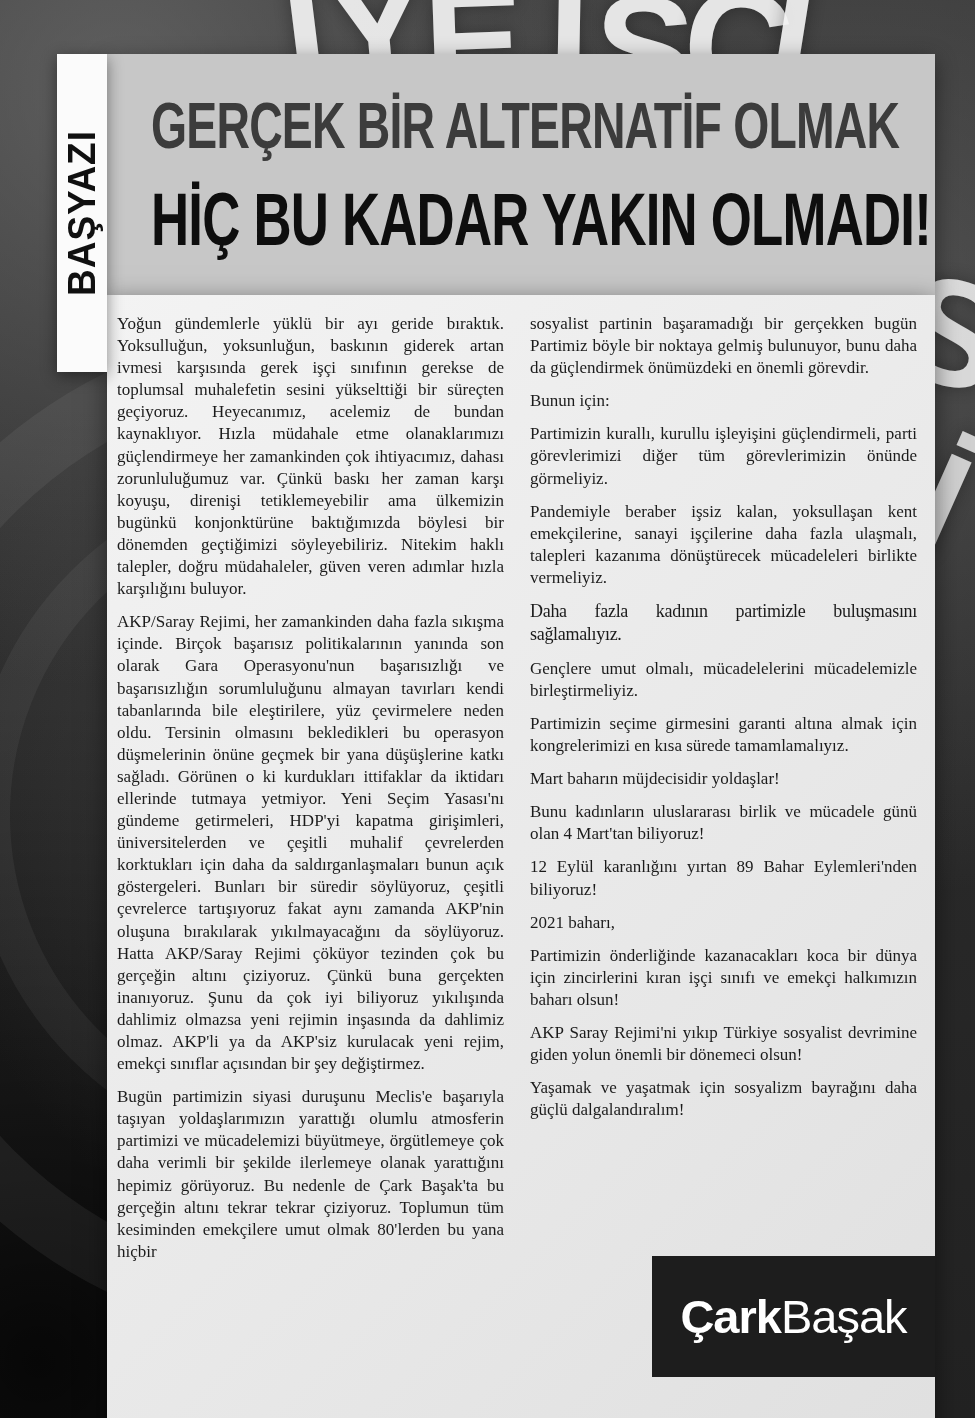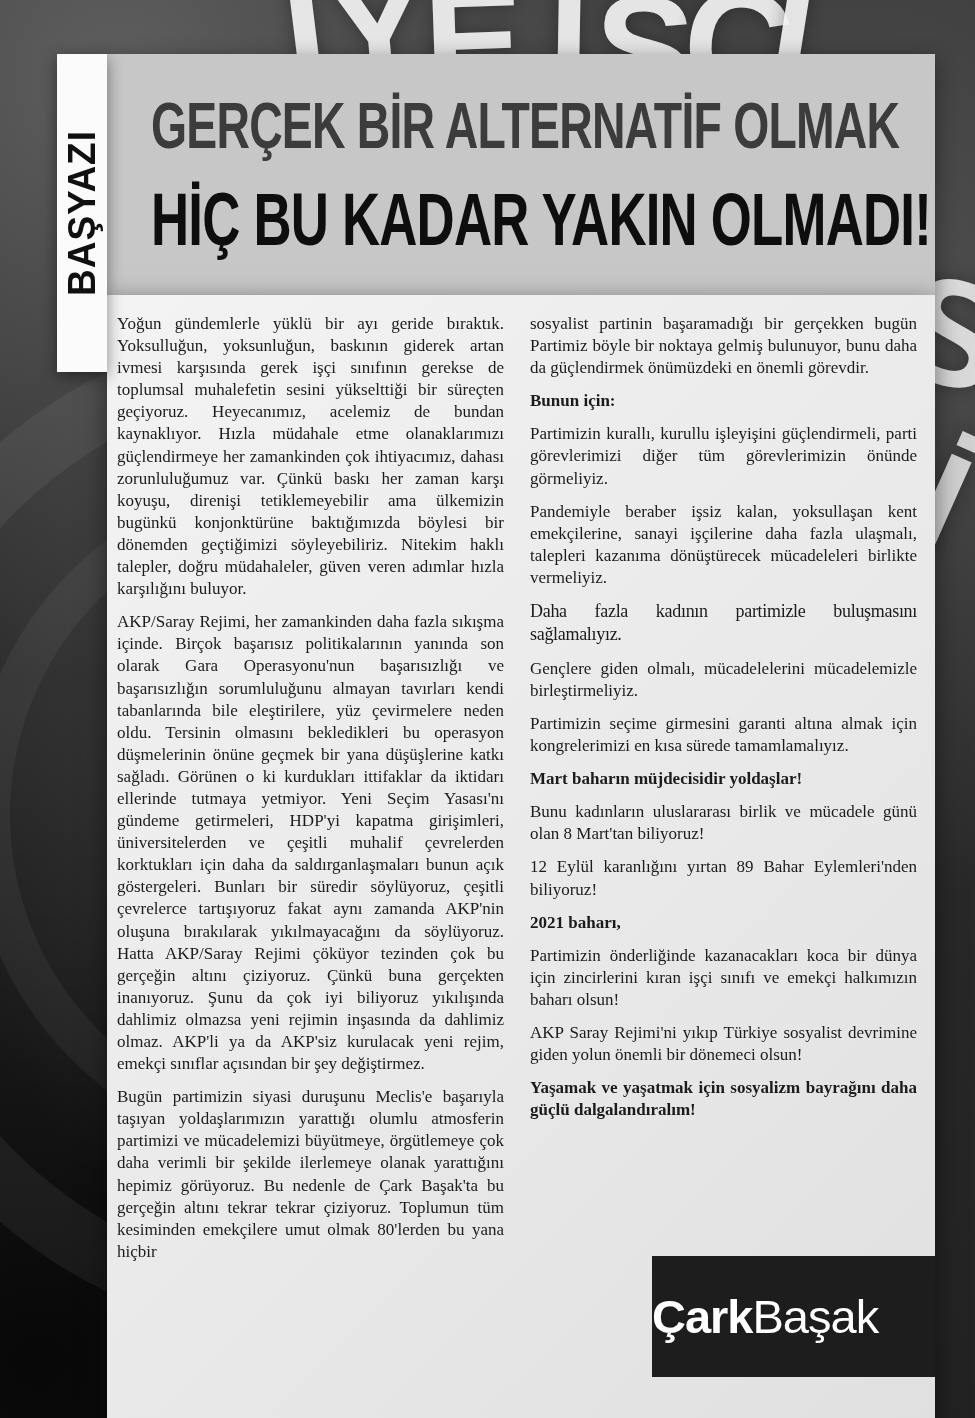--- a/index.html
+++ b/index.html
@@ -51,26 +51,26 @@
   }
   
   .panel{
     position:absolute;left:107px;top:295px;width:828px;height:1312px;z-index:2;
     background:linear-gradient(135deg,#f3f3f3 0%,#e8e8e8 55%,#dedede 100%);
     box-sizing:border-box;padding:18px 18px 0 10px;display:flex;gap:26px;overflow:hidden;
     box-shadow:0 6px 24px rgba(0,0,0,.5);
   }
   .col{flex:1;text-align:justify;color:#1b1b1b;font-size:17px;line-height:1.3;}
   .col p{margin:0 0 11px 0;}
-  .col p.h{font-weight:700;}
+  .col p.h{font-weight:400;}
   .col p.tight{font-size:18px;letter-spacing:-.3px;}
   
   .logo-box{
     position:absolute;left:652px;top:1256px;width:283px;height:121px;background:#1d1d1d;
-    z-index:4;display:flex;align-items:center;justify-content:flex-start;
+    z-index:4;display:flex;align-items:center;justify-content:center;
   }
   .logo{font-family:"Liberation Sans", sans-serif;color:#ffffff;font-size:47px;letter-spacing:-1px;white-space:nowrap;}
   .logo .b{font-weight:700;}
   .logo .l{font-weight:400;}
 </style>
 </head>
 <body>
 
 <div class="page">
 
@@ -100,24 +100,24 @@
       <p>Yoğun gündemlerle yüklü bir ayı geride bıraktık. Yoksulluğun, yoksunluğun, baskının giderek artan ivmesi karşısında gerek işçi sınıfının gerekse de toplumsal muhalefetin sesini yükselttiği bir süreçten geçiyoruz. Heyecanımız, acelemiz de bundan kaynaklıyor. Hızla müdahale etme olanaklarımızı güçlendirmeye her zamankinden çok ihtiyacımız, dahası zorunluluğumuz var. Çünkü baskı her zaman karşı koyuşu, direnişi tetiklemeyebilir ama ülkemizin bugünkü konjonktürüne baktığımızda böylesi bir dönemden geçtiğimizi söyleyebiliriz. Nitekim haklı talepler, doğru müdahaleler, güven veren adımlar hızla karşılığını buluyor.</p>
       <p>AKP/Saray Rejimi, her zamankinden daha fazla sıkışma içinde. Birçok başarısız politikalarının yanında son olarak Gara Operasyonu'nun başarısızlığı ve başarısızlığın sorumluluğunu almayan tavırları kendi tabanlarında bile eleştirilere, yüz çevirmelere neden oldu. Tersinin olmasını bekledikleri bu operasyon düşmelerinin önüne geçmek bir yana düşüşlerine katkı sağladı. Görünen o ki kurdukları ittifaklar da iktidarı ellerinde tutmaya yetmiyor. Yeni Seçim Yasası'nı gündeme getirmeleri, HDP'yi kapatma girişimleri, üniversitelerden ve çeşitli muhalif çevrelerden korktukları için daha da saldırganlaşmaları bunun açık göstergeleri. Bunları bir süredir söylüyoruz, çeşitli çevrelerce tartışıyoruz fakat aynı zamanda AKP'nin oluşuna bırakılarak yıkılmayacağını da söylüyoruz. Hatta AKP/Saray Rejimi çöküyor tezinden çok bu gerçeğin altını çiziyoruz. Çünkü buna gerçekten inanıyoruz. Şunu da çok iyi biliyoruz yıkılışında dahlimiz olmazsa yeni rejimin inşasında da dahlimiz olmaz. AKP'li ya da AKP'siz kurulacak yeni rejim, emekçi sınıflar açısından bir şey değiştirmez.</p>
       <p>Bugün partimizin siyasi duruşunu Meclis'e başarıyla taşıyan yoldaşlarımızın yarattığı olumlu atmosferin partimizi ve mücadelemizi büyütmeye, örgütlemeye çok daha verimli bir şekilde ilerlemeye olanak yarattığını hepimiz görüyoruz. Bu nedenle de Çark Başak'ta bu gerçeğin altını tekrar tekrar çiziyoruz. Toplumun tüm kesiminden emekçilere umut olmak 80'lerden bu yana hiçbir</p>
     </div>
     <div class="col">
       <p>sosyalist partinin başaramadığı bir gerçekken bugün Partimiz böyle bir noktaya gelmiş bulunuyor, bunu daha da güçlendirmek önümüzdeki en önemli görevdir.</p>
       <p class="h">Bunun için:</p>
       <p>Partimizin kurallı, kurullu işleyişini güçlendirmeli, parti görevlerimizi diğer tüm görevlerimizin önünde görmeliyiz.</p>
       <p>Pandemiyle beraber işsiz kalan, yoksullaşan kent emekçilerine, sanayi işçilerine daha fazla ulaşmalı, talepleri kazanıma dönüştürecek mücadeleleri birlikte vermeliyiz.</p>
       <p class="tight">Daha fazla kadının partimizle buluşmasını sağlamalıyız.</p>
-      <p>Gençlere giden olmalı, mücadelelerini mücadelemizle birleştirmeliyiz.</p>
+      <p>Gençlere umut olmalı, mücadelelerini mücadelemizle birleştirmeliyiz.</p>
       <p>Partimizin seçime girmesini garanti altına almak için kongrelerimizi en kısa sürede tamamlamalıyız.</p>
       <p class="h">Mart baharın müjdecisidir yoldaşlar!</p>
-      <p>Bunu kadınların uluslararası birlik ve mücadele günü olan 8 Mart'tan biliyoruz!</p>
+      <p>Bunu kadınların uluslararası birlik ve mücadele günü olan 4 Mart'tan biliyoruz!</p>
       <p>12 Eylül karanlığını yırtan 89 Bahar Eylemleri'nden biliyoruz!</p>
       <p class="h">2021 baharı,</p>
       <p>Partimizin önderliğinde kazanacakları koca bir dünya için zincirlerini kıran işçi sınıfı ve emekçi halkımızın baharı olsun!</p>
       <p>AKP Saray Rejimi'ni yıkıp Türkiye sosyalist devrimine giden yolun önemli bir dönemeci olsun!</p>
       <p class="h">Yaşamak ve yaşatmak için sosyalizm bayrağını daha güçlü dalgalandıralım!</p>
     </div>
   </div>
 
   <div class="logo-box">
     <div class="logo">

